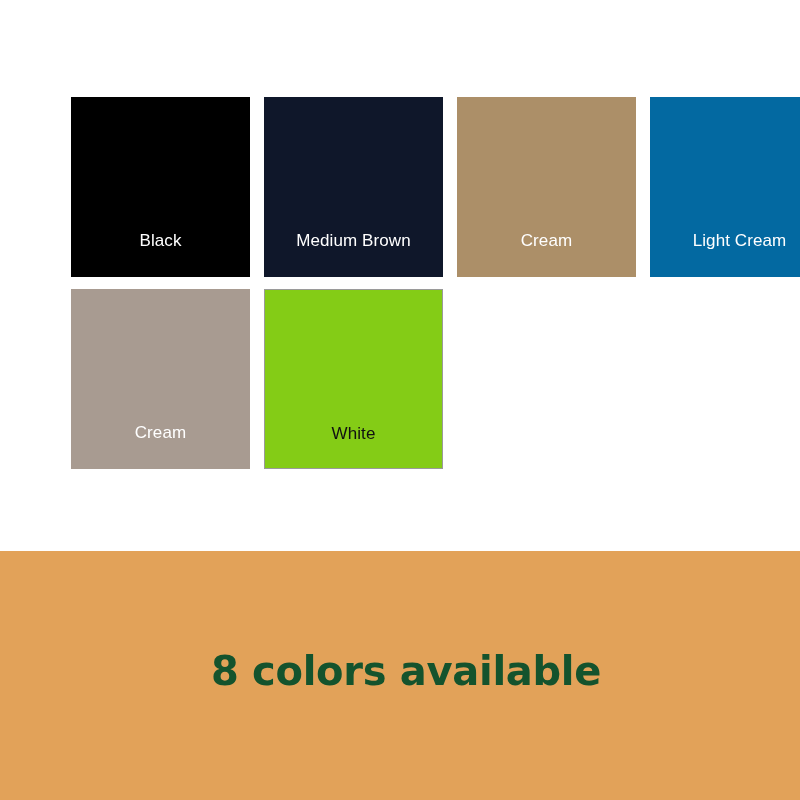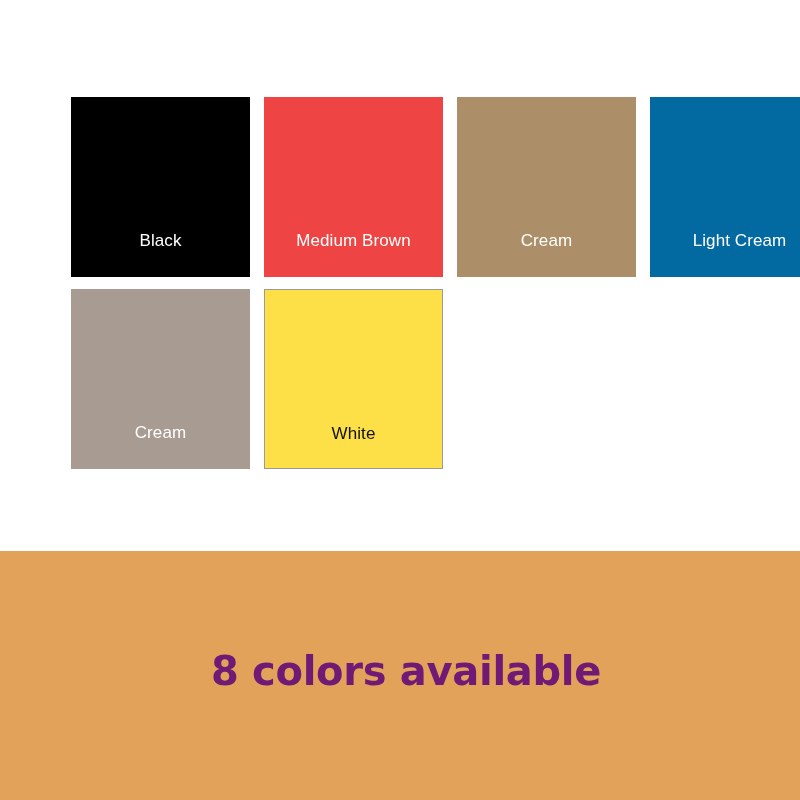--- a/index.html
+++ b/index.html
@@ -66,51 +66,51 @@
     width: 800px;
     height: 249px;
     background: #e2a259;
   }
   .banner-text {
     position: absolute;
     left: 0;
     right: 0;
     top: 96px;
     text-align: center;
-    color: #701a75;
+    color: #14532d;
     font-size: 40px;
     line-height: 48px;
     font-weight: 700;
     letter-spacing: -0.3px;
     font-family: "DejaVu Sans", "Liberation Sans", sans-serif;
     padding-left: 12px;
   }
 </style>
 </head>
 <body>
 
 <div class="page">
 
   <div class="swatch-grid">
       <div class="swatch" style="background: rgb(0, 0, 0);">
         <div class="swatch-label" style="color: rgb(255, 255, 255);">Black</div>
       </div>
-      <div class="swatch" style="background: #ef4444;">
+      <div class="swatch" style="background: #0f172a;">
         <div class="swatch-label" style="color: rgb(255, 255, 255);">Medium Brown</div>
       </div>
       <div class="swatch" style="background: rgb(172, 143, 104);">
         <div class="swatch-label" style="color: rgb(255, 255, 255);">Cream</div>
       </div>
       <div class="swatch" style="background: #0369a1;">
         <div class="swatch-label" style="color: rgb(255, 255, 255);">Light Cream</div>
       </div>
       <div class="swatch" style="background: rgb(168, 155, 145);">
         <div class="swatch-label" style="color: rgb(255, 255, 255);">Cream</div>
       </div>
-      <div class="swatch has-border" style="background: #fde047;">
+      <div class="swatch has-border" style="background: #84cc16;">
         <div class="swatch-label" style="color: rgb(17, 17, 17);">White</div>
       </div>
     </div>
 
   <div class="banner">
     <div class="banner-text">8 colors available</div>
   </div>
 
 </div>
 

